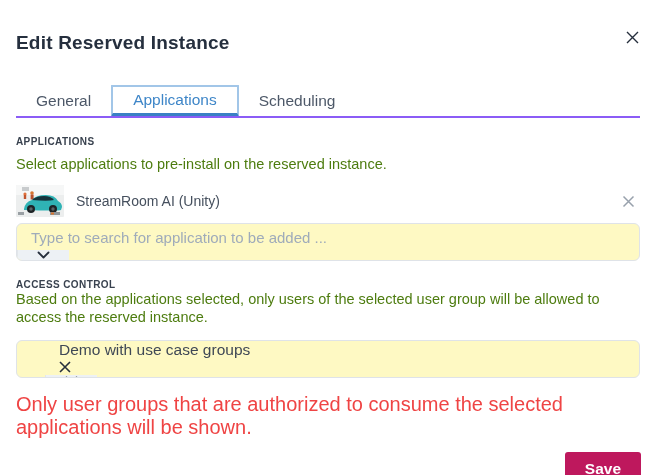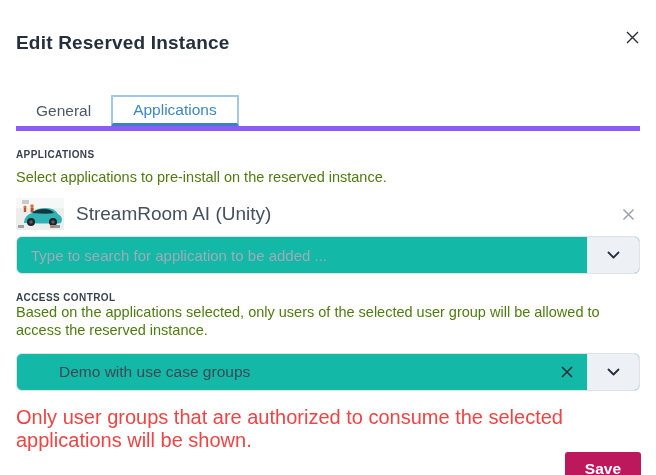--- a/index.html
+++ b/index.html
@@ -13,21 +13,21 @@
     box-sizing:border-box;
   }
   .modal{width:100%;height:100%;position:relative;box-sizing:border-box;padding:0 16px;}
 
   
   .header{display:flex;justify-content:space-between;align-items:flex-start;padding-top:16px;margin-top:16px;}
   .title{font-size:19px;font-weight:700;color:#252f3e;letter-spacing:.2px;}
   .close-btn{background:none;border:none;cursor:pointer;padding:4px;margin:-6px -4px 0 0;line-height:0;}
 
   
-  .tabs{display:flex;align-items:stretch;margin-top:41px;border-bottom:5px solid #8b5cf6;padding-left:0;}
+  .tabs{display:flex;align-items:stretch;margin-top:31px;border-bottom:2px solid #8b5cf6;padding-left:0;}
   .tab{
     font-size:15.5px;color:#4d5868;padding:0 20px;display:flex;align-items:center;
     height:31px;background:none;border:none;cursor:pointer;
     font-family:"Liberation Sans", sans-serif;
   }
   .tab.active{
     color:#3e86c8;
     border:2px solid #a2c6e8;
     border-bottom:3px solid #3a80c4;
     margin-bottom:-2px;
@@ -40,28 +40,29 @@
     font-size:10px;font-weight:700;color:#39424f;letter-spacing:.4px;
     margin-top:18px;text-transform:uppercase;
   }
   .section-desc{
     font-size:14.5px;color:#4d7c0f;margin-top:8px;line-height:18px;max-width:620px;
   }
 
   
   .app-row{display:flex;align-items:center;margin-top:11px;height:34px;}
   .app-thumb{width:48px;height:32px;flex:0 0 auto;border-radius:1px;overflow:hidden;}
-  .app-name{font-size:19px;color:#46505e;margin-left:12px;flex:1;}
+  .app-name{font-size:14px;color:#46505e;margin-left:12px;flex:1;}
   .icon-btn{background:none;border:none;cursor:pointer;padding:4px;line-height:0;}
 
   
   .combo{
     display:flex;align-items:stretch;margin-top:5px;height:38px;
-    border:1px solid #dfe3e8;border-radius:6px;overflow:hidden;background:#14b8a6;
+    border:1px solid #dfe3e8;border-radius:6px;overflow:hidden;background:#fef9c3;
     box-sizing:border-box;
+    flex-direction:column;
   }
   .combo input{
     flex:1;border:none;outline:none;padding:0 14px;font-size:15px;
     font-family:"Liberation Sans", sans-serif;color:#3f4855;background:transparent;
   }
   .combo input::placeholder{color:#9fabba;opacity:1;}
   .combo .value{
     flex:1;display:flex;align-items:center;padding:0 14px;font-size:15.5px;color:#3f4855;
   }
   .combo .clear-btn{display:flex;align-items:center;justify-content:center;width:40px;
@@ -96,20 +97,21 @@
         <svg width="15" height="15" viewBox="0 0 15 15">
             <path d="M2 2 L13 13 M13 2 L2 13" stroke="#262f3d" stroke-width="1.4" fill="none"></path>
           </svg>
       </span>
     </button>
   </div>
 
   <div class="tabs">
     <button class="tab">General</button>
     <button class="tab active">Applications</button>
+    <button class="tab">Scheduling</button>
   </div>
 
   <div class="apps-section">
     <div class="section-label">APPLICATIONS</div>
     <div class="section-desc">Select applications to pre-install on the reserved instance.</div>
 
     <div class="app-row">
       <span class="app-thumb">
         <svg width="48" height="32" viewBox="0 0 48 32">
           <rect x="0" y="0" width="48" height="32" fill="#eceeee"></rect>

